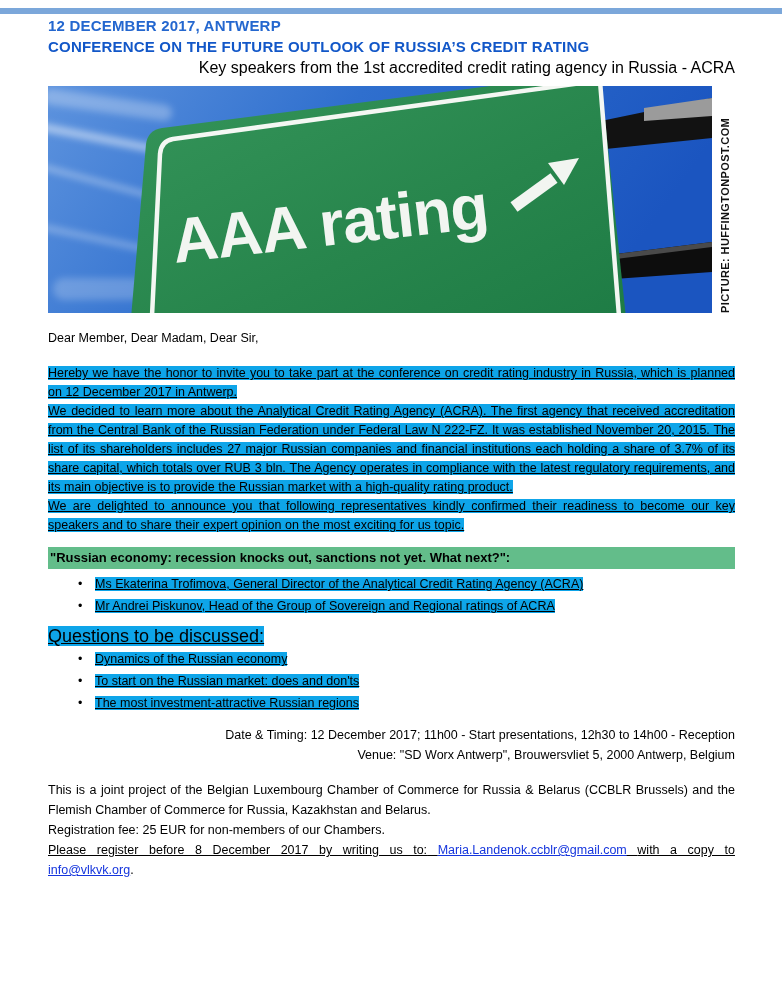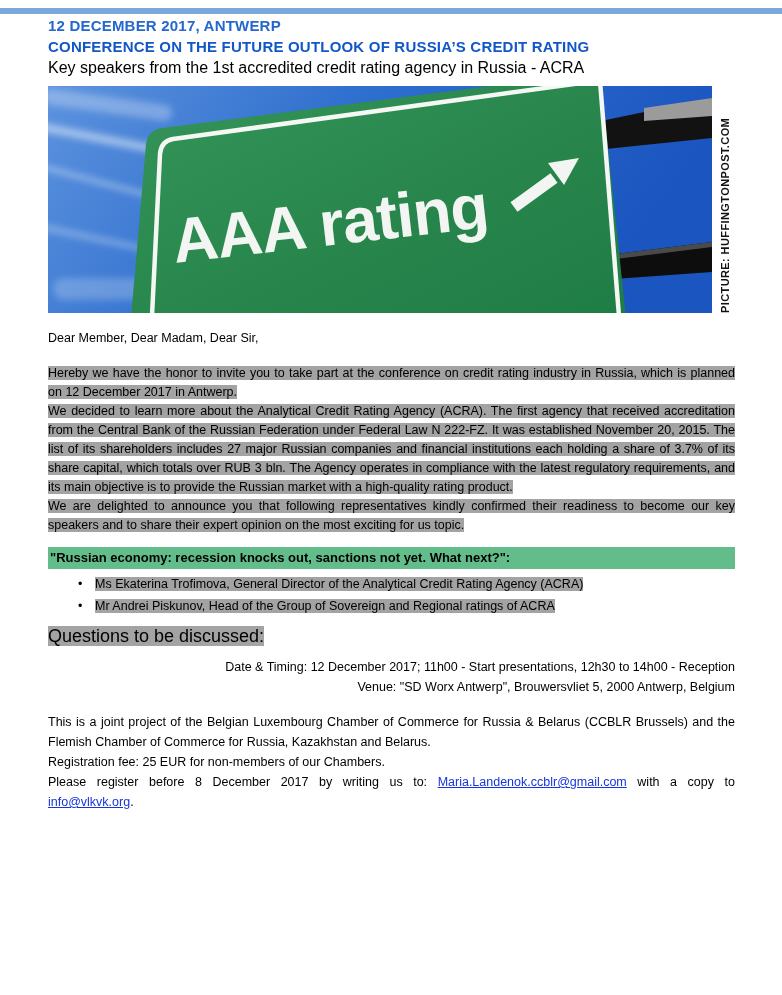--- a/index.html
+++ b/index.html
@@ -6,54 +6,54 @@
   html,body { margin:0; padding:0; }
   body {
     width:782px; height:995px; background:#ffffff; overflow:hidden;
     font-family:"Liberation Sans", "DejaVu Sans", sans-serif; color:#000;
   }
   .page { position:relative; width:782px; height:995px; padding:8px 47px 0 48px;margin-top:8px; }
   .top-bar { position:absolute; top:0; left:0; width:782px; height:6px; background:#7ba7da; }
 
   .h-date  { color:#2467cf; font-size:15px; line-height:20px; font-weight:bold; letter-spacing:0.2px; }
   .h-title { color:#1257c8; font-size:15px; line-height:21px; font-weight:bold; letter-spacing:0.2px; }
-  .h-sub   { color:#000;    font-size:16px; line-height:22px; }
+  .h-sub   { color:#000;    font-size:16px; line-height:22px;text-align:right; }
 
   .hero { margin:7px 0 0 0; display:flex; align-items:stretch; }
   .hero svg { display:block; flex:0 0 664px; }
   .photo-credit {
     width:27px; height:227px;
     writing-mode:vertical-rl; transform:rotate(180deg);
     font-size:11px; font-weight:bold; letter-spacing:0.4px; color:#111;
     line-height:27px; white-space:nowrap;
   }
 
   .salutation { margin:16px 0 0; font-size:12.5px; line-height:19px; }
   .para { margin:0; font-size:12.5px; line-height:19px; }
   .j { text-align:justify; }
   .mt16 { margin-top:16px; }
   .mt19 { margin-top:19px; }
-  .hl { background:#a3a3a3; }
+  .hl { background:#0ea5e9;text-decoration:underline; }
 
   .topic {
     margin:12px 0 0; font-size:13px; line-height:20px; font-weight:bold;
     background:#63bd8a; padding:1px 0 1px 2px;
   }
 
   ul.blist { list-style:none; margin:4px 0 0; padding:0; font-size:12.5px; }
   ul.blist li { position:relative; padding-left:47px; line-height:22px; }
   ul.blist li::before { content:"\2022"; position:absolute; left:30px; top:0; color:#000; }
 
   .q-label { margin:10px 0 0; font-size:18px; line-height:19px; }
   ul.questions { margin-top:2px; }
 
   .meta-block   { margin-top:11px; font-size:12.5px; line-height:20px;text-align:right; }
   .footer-block { margin-top:15px; font-size:12.5px; line-height:20px; }
   .footer-block p { margin:0; }
-  .reg1 { text-align:justify; text-align-last:justify; }
+  .reg1 { text-align:justify; text-align-last:justify;text-decoration:underline; }
   a.mail { color:#1535dd; text-decoration:underline; }
 </style>
 </head>
 <body>
 
 <div class="page">
   <div class="top-bar"></div>
 
   <header>
     <div class="h-date">12 DECEMBER 2017, ANTWERP</div>
@@ -119,20 +119,25 @@
 
     <h2 class="topic">"Russian economy: recession knocks out, sanctions not yet. What next?":</h2>
 
     <ul class="blist speakers">
       <li><span class="hl">Ms Ekaterina Trofimova, General Director of the Analytical Credit Rating Agency (ACRA)</span></li>
       <li><span class="hl">Mr Andrei Piskunov, Head of the Group of Sovereign and Regional ratings of ACRA</span></li>
     </ul>
 
     <p class="q-label"><span class="hl">Questions to be discussed:</span></p>
 
+    <ul class="blist questions">
+      <li><span class="hl">Dynamics of the Russian economy</span></li>
+      <li><span class="hl">To start on the Russian market: does and don'ts</span></li>
+      <li><span class="hl">The most investment-attractive Russian regions</span></li>
+    </ul>
 
     <div class="meta-block">
       <div>Date &amp; Timing: 12 December 2017; 11h00 - Start presentations, 12h30 to 14h00 - Reception</div>
       <div>Venue: "SD Worx Antwerp", Brouwersvliet 5, 2000 Antwerp, Belgium</div>
     </div>
 
     <div class="footer-block">
       <p class="j">This is a joint project of the Belgian Luxembourg Chamber of Commerce for Russia &amp; Belarus (CCBLR Brussels) and the Flemish Chamber of Commerce for Russia, Kazakhstan and Belarus.</p>
       <div>Registration fee: 25 EUR for non-members of our Chambers.</div>
       <div class="reg1">

